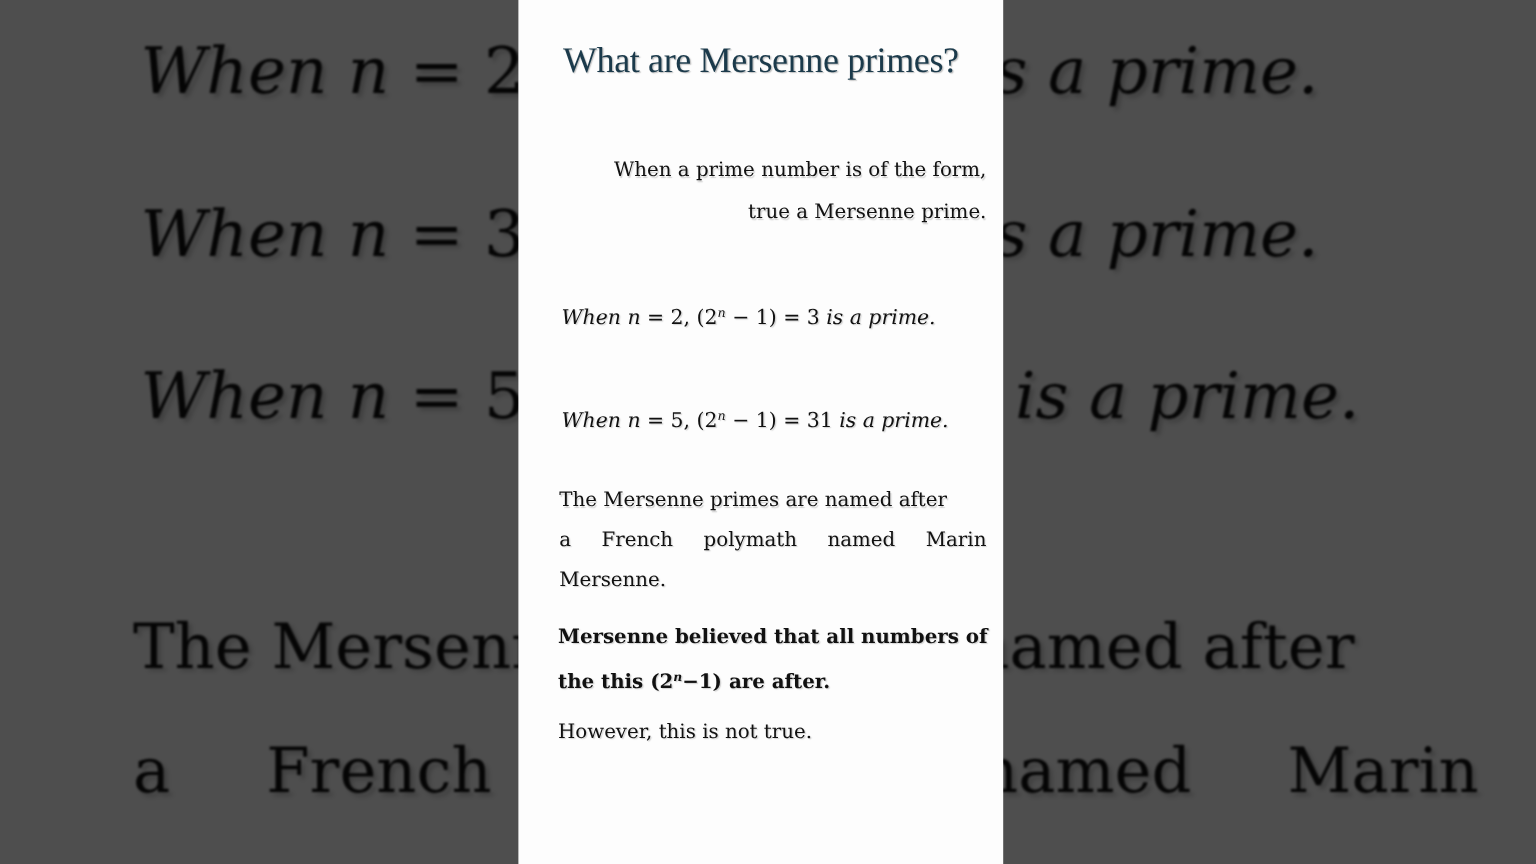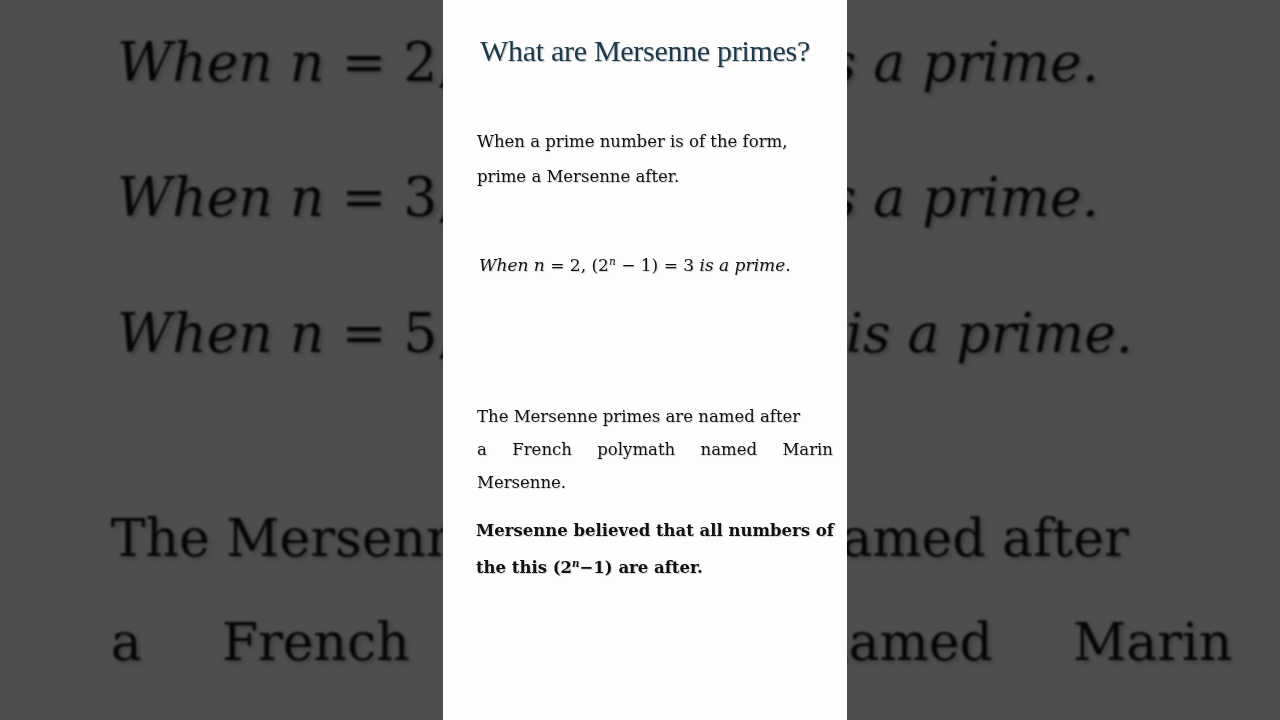--- a/index.html
+++ b/index.html
@@ -13,40 +13,40 @@
   }
   .bg-panel {
     position: absolute; left: 438px; top: 0; width: 404px; height: 720px;
     transform-origin: 202px 0;
     transform: translate(0, -773px) scale(3.15);
     filter: blur(0.35px);
   }
   .bg-panel .content { color: #050505; }
 
   .panel {
-    position: absolute; left: 443px; top: 0; width: 404px; height: 720px;
+    position: absolute; left: 432px; top: 0; width: 404px; height: 720px;
     background: #fdfdfd;
   }
   .content {
     position: absolute; left: 0; top: 0; width: 404px; height: 720px;
     color: #111;
   }
   .title {
     position: absolute; left: 0; width: 404px; top: 34px; text-align: center;
     font-family: "Liberation Serif", serif; font-size: 30px; color: #1b3a4b;
     letter-spacing: -0.3px;
     text-shadow: 1px 1px 1px rgba(0,0,0,0.25);
   }
   .para {
     position: absolute; left: 34px; width: 356px;
     font-family: "DejaVu Serif", serif; font-size: 16.5px;
     text-shadow: 1px 1px 1px rgba(0,0,0,0.18);
   }
   .p1 { top: 124px; line-height: 35px; }
-  .p1 .line { display: block; white-space: nowrap; }
+  .p1 .line { display: block; white-space: nowrap; text-align: right; }
   .eq {
     position: absolute; left: 36px; width: 360px; white-space: nowrap;
     font-family: "DejaVu Serif", serif; font-size: 17px;
     text-shadow: 1px 1px 1px rgba(0,0,0,0.18);
   }
   .eq i { font-style: italic; }
   .eq1 { top: 255px; }
   .eq2 { top: 298px; }
   .eq3 { top: 341px; }
   .p2 { top: 400px; line-height: 33px; text-align: justify; }
@@ -75,30 +75,32 @@
     </div>
   </div>
 </div>
 
 <div class="panel">
   <div class="content">
     <div class="title">What are Mersenne primes?</div>
 
     <div class="para p1">
       <span class="line">When a prime number is of the form,</span>
-      <span class="line">prime a Mersenne after.</span>
+      <span class="line">true a Mersenne prime.</span>
     </div>
 
     <div class="eq eq1"><i>When n</i> <span>= 2, (2</span><sup>n</sup><span> − 1) = 3</span><i> is a prime.</i></div>
+    <div class="eq eq3"><i>When n</i> <span>= 5, (2</span><sup>n</sup><span> − 1) = 31</span><i> is a prime.</i></div>
 
     <div class="para p2">
       <span class="line">The Mersenne primes are named after</span>
       <span class="line just">a French polymath named Marin</span>
       <span class="line">Mersenne.</span>
     </div>
 
     <div class="para p3">
       <span class="line">Mersenne believed that all numbers of</span>
       <span class="line"><span>the this</span> <span><span>(2</span><sup>n</sup><span>−1)</span></span> <span>are after.</span></span>
     </div>
 
+    <div class="para p4">However, this is not true.</div>
   </div>
 </div>
 
 </body></html>

